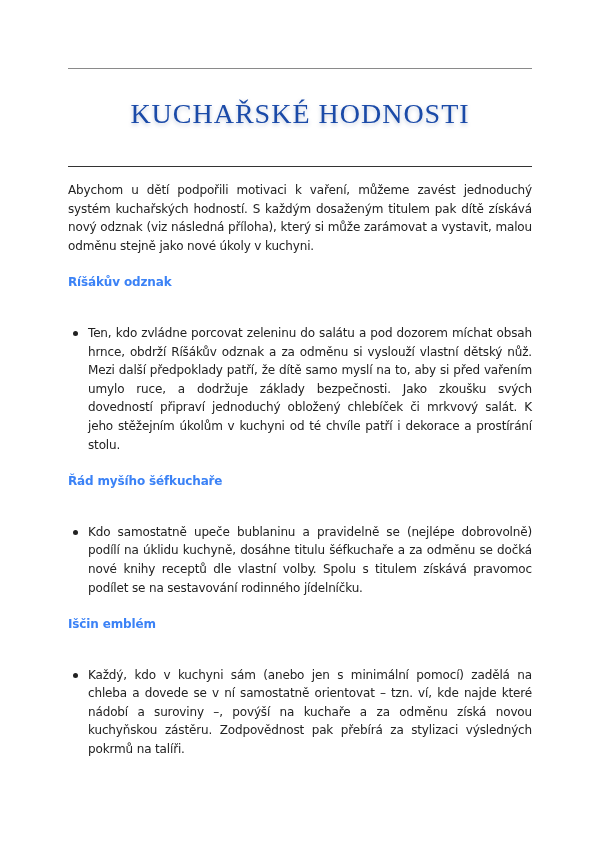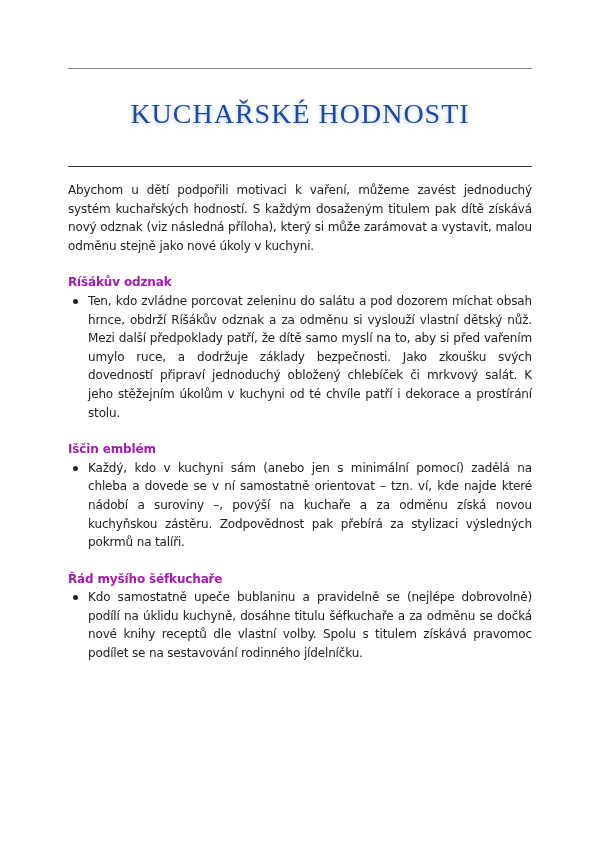--- a/index.html
+++ b/index.html
@@ -61,30 +61,31 @@
     .content p {
       margin: 0;
       text-align: justify;
     }
     .section {
       margin-top: 18px;
     }
     .section-heading {
       font-weight: bold;
       margin: 0 0 1px 0;
-      color: #a21caf;
+      color: #3b82f6;
     }
     .section ul {
       margin: 0;
       padding: 0 0 0 20px;
       list-style: none;
     }
     .section li {
       position: relative;
       text-align: justify;
+      margin-top: 32px;
     }
     .bullet {
       position: absolute;
       left: -15px;
       top: 7px;
       width: 5px;
       height: 5px;
       border-radius: 50%;
       background: #222222;
     }
@@ -104,32 +105,32 @@
       <p class="section-heading">Ríšákův odznak</p>
       <ul>
         <li>
           <span class="bullet"></span>
           <span>Ten, kdo zvládne porcovat zeleninu do salátu a pod dozorem míchat obsah hrnce, obdrží Ríšákův odznak a za odměnu si vyslouží vlastní dětský nůž. Mezi další předpoklady patří, že dítě samo myslí na to, aby si před vařením umylo ruce, a dodržuje základy bezpečnosti. Jako zkoušku svých dovedností připraví jednoduchý obložený chlebíček či mrkvový salát. K jeho stěžejním úkolům v kuchyni od té chvíle patří i dekorace a prostírání stolu.</span>
         </li>
       </ul>
     </div>
 
     <div class="section">
+      <p class="section-heading">Řád myšího šéfkuchaře</p>
+      <ul>
+        <li>
+          <span class="bullet"></span>
+          <span>Kdo samostatně upeče bublaninu a pravidelně se (nejlépe dobrovolně) podílí na úklidu kuchyně, dosáhne titulu šéfkuchaře a za odměnu se dočká nové knihy receptů dle vlastní volby. Spolu s titulem získává pravomoc podílet se na sestavování rodinného jídelníčku.</span>
+        </li>
+      </ul>
+    </div>
+
+    <div class="section">
       <p class="section-heading">Iščin emblém</p>
       <ul>
         <li>
           <span class="bullet"></span>
           <span>Každý, kdo v kuchyni sám (anebo jen s minimální pomocí)  zadělá na chleba a dovede se v ní samostatně orientovat – tzn. ví, kde najde které nádobí a suroviny –, povýší na kuchaře a za odměnu získá novou kuchyňskou zástěru. Zodpovědnost pak přebírá za stylizaci výsledných pokrmů na talíři.</span>
         </li>
       </ul>
     </div>
-
-    <div class="section">
-      <p class="section-heading">Řád myšího šéfkuchaře</p>
-      <ul>
-        <li>
-          <span class="bullet"></span>
-          <span>Kdo samostatně upeče bublaninu a pravidelně se (nejlépe dobrovolně) podílí na úklidu kuchyně, dosáhne titulu šéfkuchaře a za odměnu se dočká nové knihy receptů dle vlastní volby. Spolu s titulem získává pravomoc podílet se na sestavování rodinného jídelníčku.</span>
-        </li>
-      </ul>
-    </div>
   </div>
 </div>
 
 </body></html>

